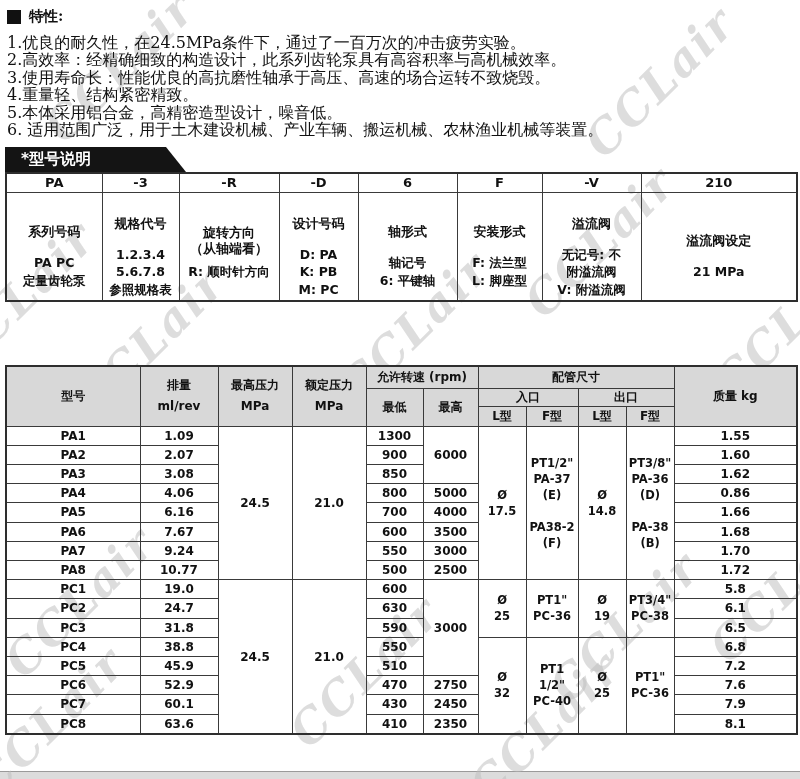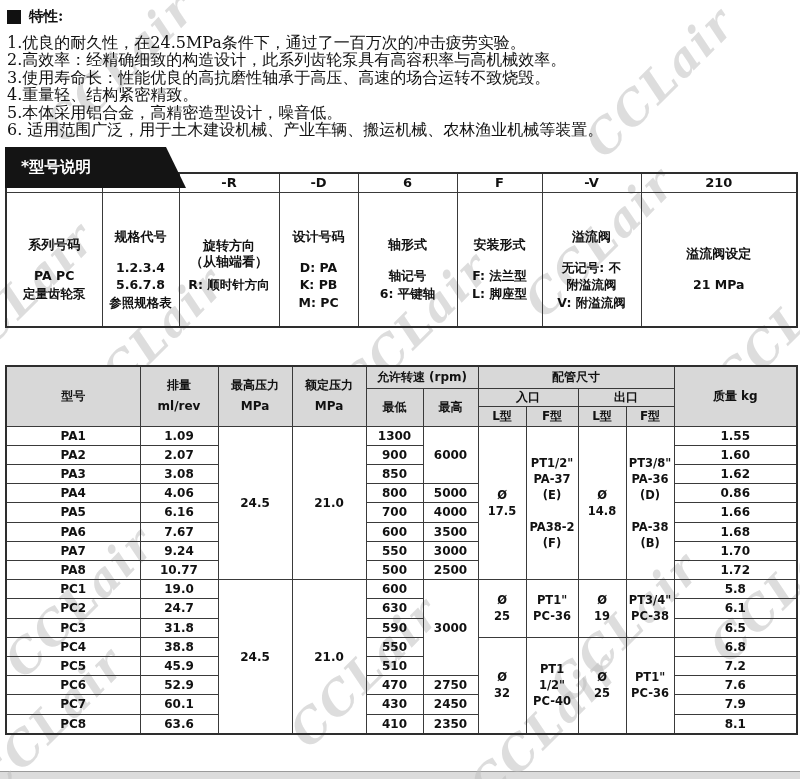--- a/index.html
+++ b/index.html
@@ -16,30 +16,30 @@
             font-family:"DejaVu Serif","Liberation Serif",serif;}
   .features-heading{display:flex;align-items:center;gap:8px;font-size:14.5px;font-weight:bold;}
   .sq{width:14px;height:14px;background:#111;display:inline-block;}
   .features-list{margin-top:8px;}
   .feature-item{font-size:16px;line-height:17.4px;white-space:nowrap;}
 
   
   .tab{position:absolute;z-index:3;background:#141414;color:#fff;display:flex;align-items:center;
        font-weight:bold;font-size:15.5px;padding-left:16px;
        clip-path:polygon(0 0,calc(100% - 20px) 0,100% 100%,0 100%);}
-  #tab-model{left:5px;top:147px;width:165px;height:41px;}
+  #tab-model{left:5px;top:147px;width:165px;height:25px;}
   #tab-spec{left:5px;top:342px;width:112px;height:25px;}
 
   
   table.doc{border-collapse:collapse;table-layout:fixed;position:absolute;z-index:2;}
   table.doc td{border:1px solid #3a3a3a;text-align:center;vertical-align:middle;
                padding:0;font-weight:bold;overflow:hidden;}
 
   
-  #model-table{left:5px;top:172px;width:791px;height:156px;border:2px solid #2e2e2e;}
+  #model-table{left:5px;top:172px;width:791px;height:130px;border:2px solid #2e2e2e;}
   #model-table tr.mc-codes{height:19px;}
   #model-table tr.mc-codes td{font-size:13px;}
   .mc-cell{vertical-align:top;}
   .mc-label{margin-top:11px;min-height:36px;display:flex;align-items:center;justify-content:center;
             white-space:pre-line;line-height:16px;font-size:13px;}
   .mc-detail{margin-top:4px;white-space:pre-line;line-height:17.5px;font-size:12.5px;}
 
   
   #spec-table{left:5px;top:365px;width:791px;height:370px;border:2px solid #2e2e2e;font-size:12px;}
   #spec-table td.hd{background:#d8d8d8;font-size:12px;}

